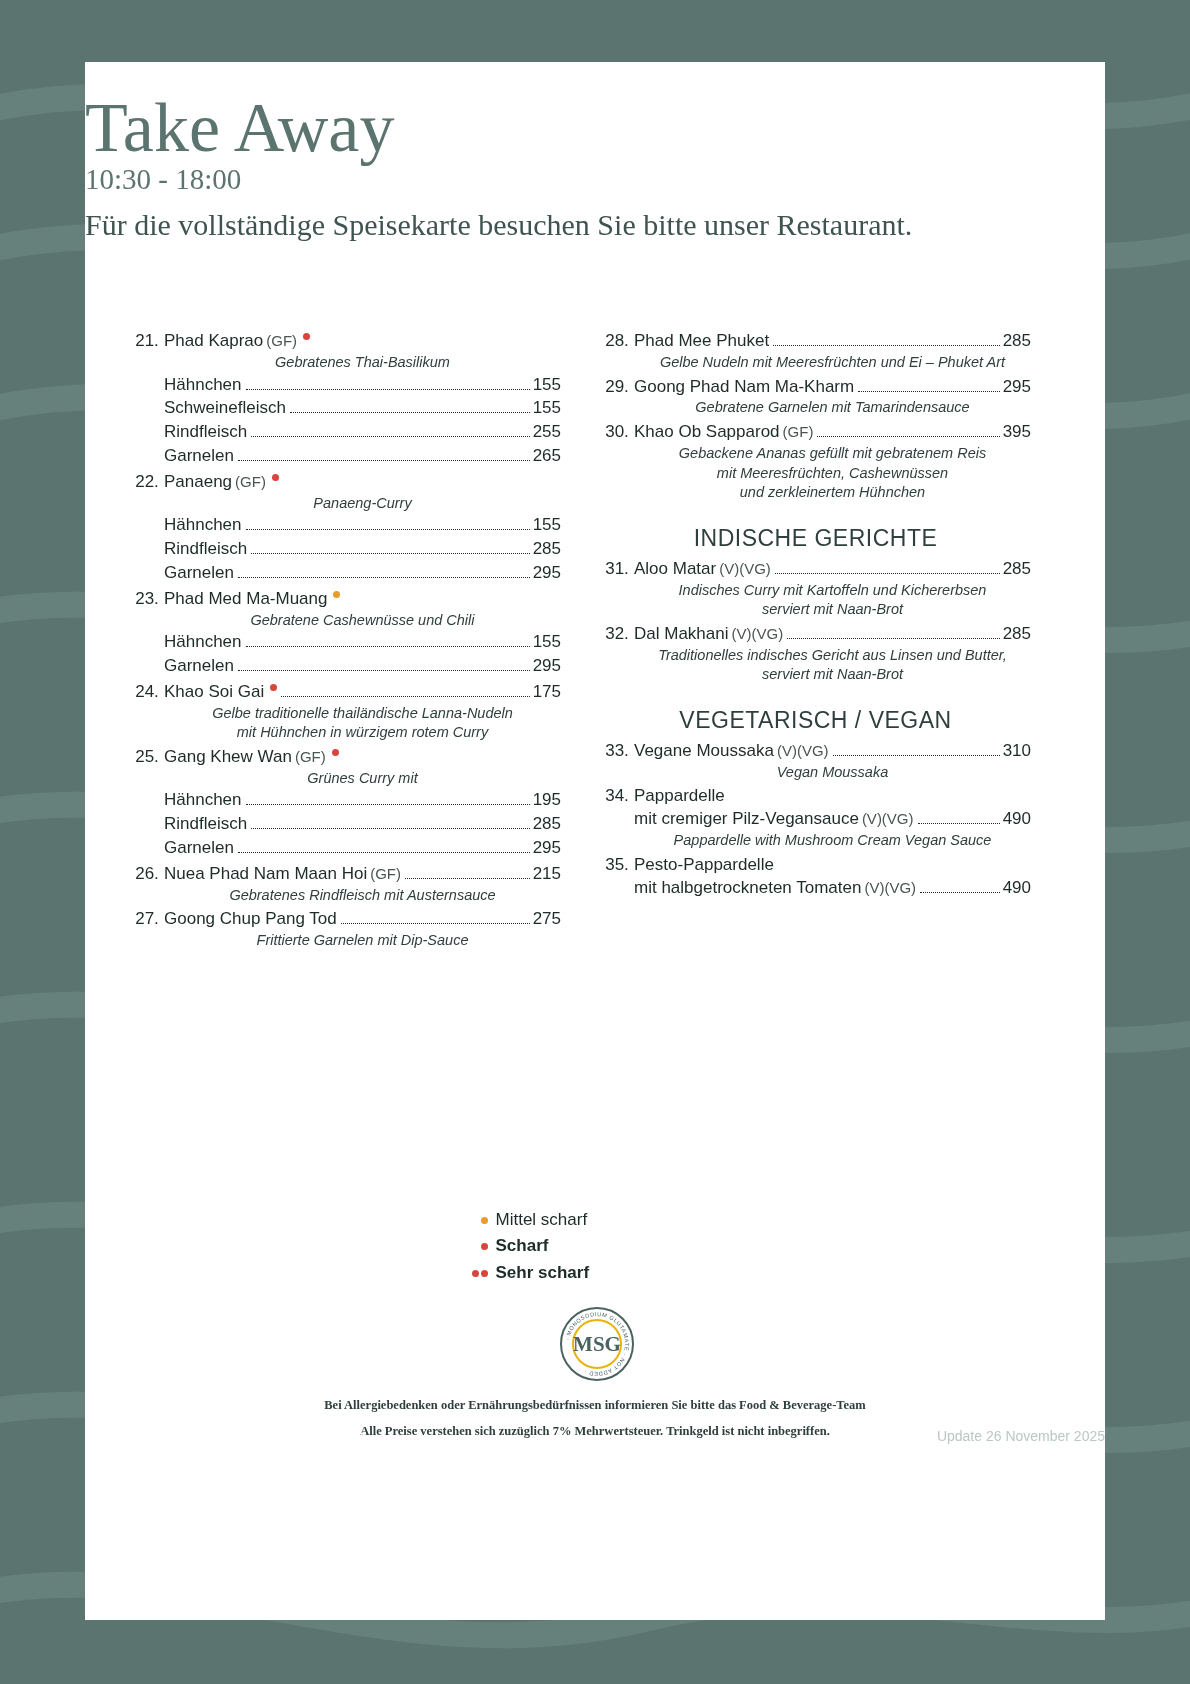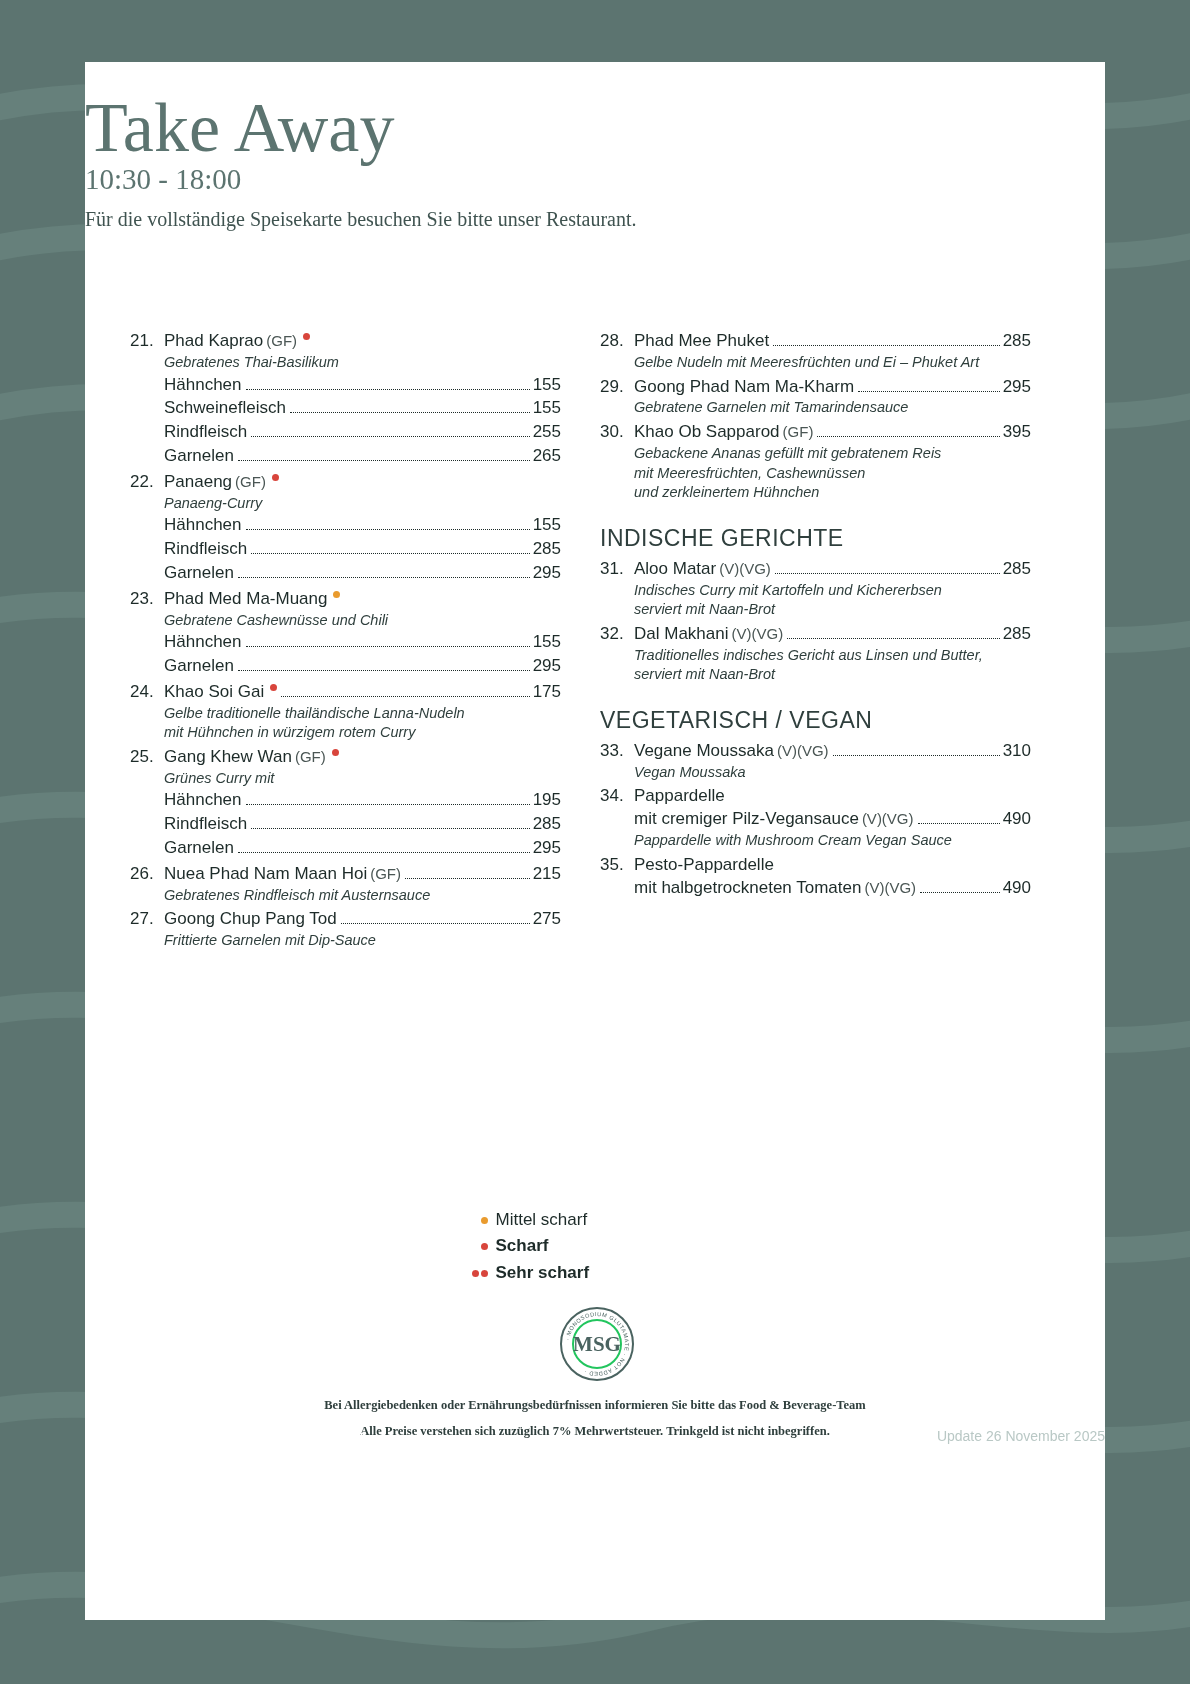--- a/index.html
+++ b/index.html
@@ -24,27 +24,27 @@
     font-family:"Liberation Serif", serif;
     font-size:70px;line-height:1;color:#5c7470;font-weight:400;
     letter-spacing:0px;
   }
   .hours{
     font-family:"Liberation Serif", serif;
     font-size:29px;color:#5c7470;font-weight:400;
   }
   .subtitle{
     font-family:"Liberation Serif", serif;
-    font-size:20px;color:#3f5350;margin-top:12px;
+    font-size:30px;color:#3f5350;margin-top:12px;
   }
 
   
   .columns{
     position:absolute;top:268px;left:0;width:946px;
-    display:flex;gap:6px;
+    display:flex;gap:6px;text-align:center;
   }
   .col{width:455px;}
   .col.left{margin-left:45px;}
   .col.right{margin-left:33px;}
 
   .cat-title{
     font-size:23px;color:#2f3f3d;letter-spacing:.5px;
     margin:22px 0 6px 0;font-weight:400;
   }
 
@@ -96,21 +96,21 @@
   .badge{
     position:absolute;top:1245px;left:50%;transform:translateX(-50%);
     width:70px;height:70px;
   }
   .badge-circle{
     width:70px;height:70px;border-radius:50%;
     border:2px solid #4a6360;display:flex;align-items:center;justify-content:center;
     position:relative;
   }
   .badge-inner{
-    width:46px;height:46px;border-radius:50%;border:2px solid #22c55e;
+    width:46px;height:46px;border-radius:50%;border:2px solid #eab308;
     display:flex;align-items:center;justify-content:center;
     font-family:"Liberation Serif", serif;font-size:21px;color:#4a6360;
     font-weight:bold;
   }
   .badge-ring-text{
     position:absolute;inset:0;font-size:5.5px;color:#4a6360;
   }
   .badge-ring-text svg{width:70px;height:70px;}
 
   .footnote{

